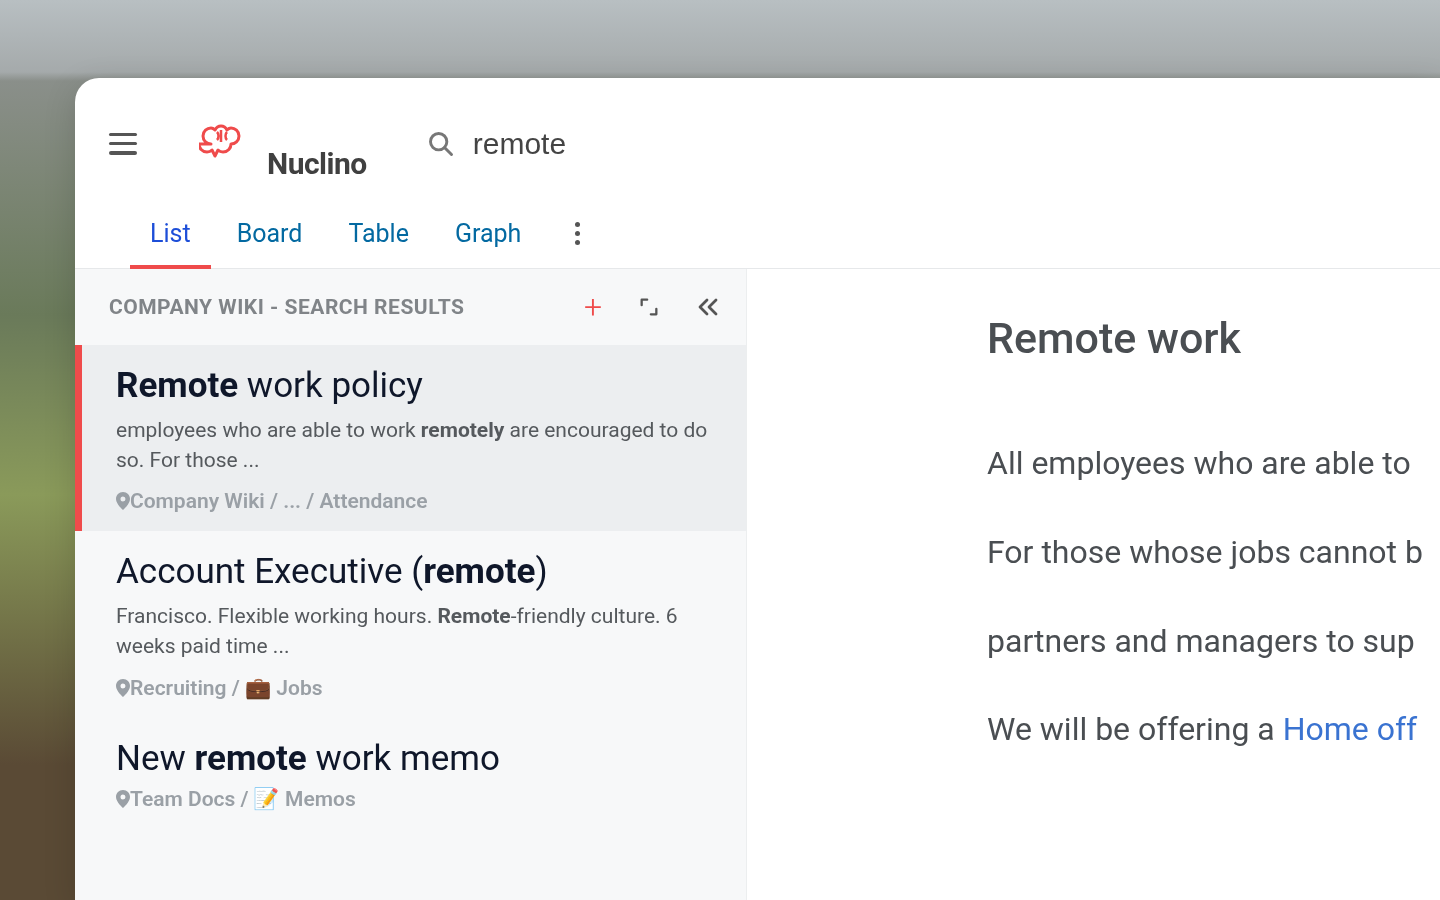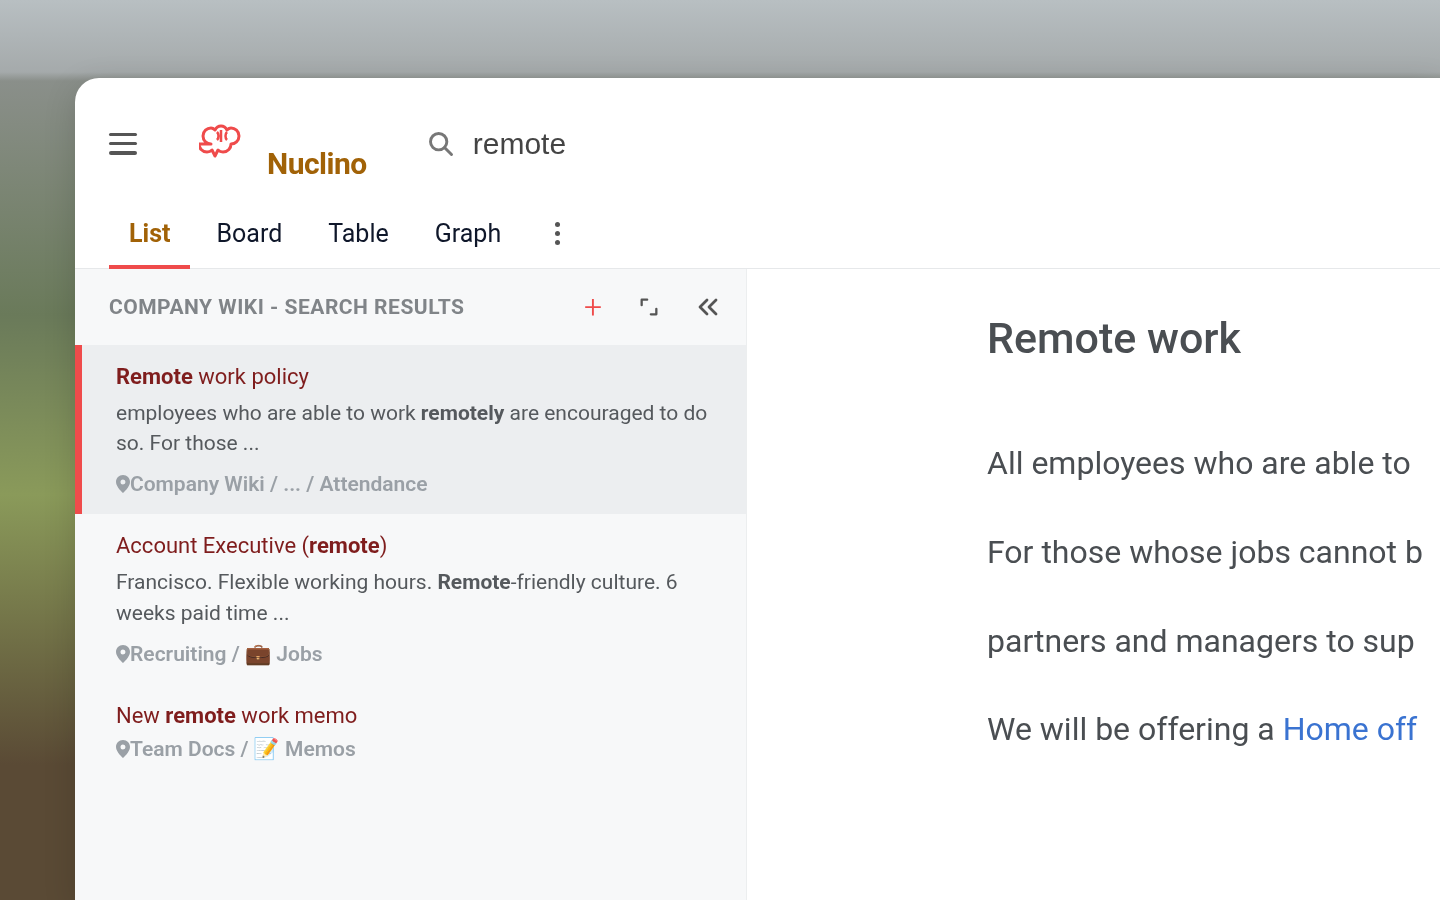--- a/index.html
+++ b/index.html
@@ -25,47 +25,47 @@
   
   .header {
     display: flex;
     align-items: center;
     padding: 28px 34px 10px 34px;
     gap: 24px;
   }
   .hamburger { width: 28px; height: 22px; display: flex; flex-direction: column; justify-content: space-between; cursor: pointer; }
   .hamburger span { height: 3.5px; background: #555; border-radius: 2px; }
   .logo { display: flex; align-items: center; gap: 12px; margin-left: 38px; }
-  .logo-name { color: #a16207; font-size: 30px; font-weight: 700; letter-spacing: -0.5px; margin-top: 40px; }
+  .logo-name { color: #404040; font-size: 30px; font-weight: 700; letter-spacing: -0.5px; margin-top: 40px; }
   .brain-icon { width: 56px; height: 44px; }
   .search-area { display: flex; align-items: center; gap: 18px; margin-left: 36px; }
   .search-icon { color: #777; }
   .search-input { border: none; outline: none; font-size: 30px; color: #444; background: transparent; width: 400px; }
 
   
   .tabs { display: flex; align-items: center; gap: 46px; padding: 28px 54px 0 54px; border-bottom: 1px solid #e6e8ea; }
-  .tab { font-size: 25px; color: #0f172a; cursor: pointer; padding-bottom: 20px; position: relative; }
-  .tab.active { color: #a16207; font-weight: 700; }
+  .tab { font-size: 25px; color: #0369a1; cursor: pointer; padding-bottom: 20px; position: relative; }
+  .tab.active { color: #1d4ed8; font-weight: 400; margin-left: 21px; }
   .tab.active::after { content: ""; position: absolute; left: -20px; right: -20px; bottom: -1px; height: 4px; background: #ef4b4b; }
   .kebab { display: flex; flex-direction: column; gap: 4px; padding-bottom: 20px; margin-left: 8px; cursor: pointer; }
   .kebab span { width: 5px; height: 5px; background: #555; border-radius: 50%; }
 
   
   .body { display: flex; flex: 1; min-height: 0; }
   .sidebar { width: 672px; background: #f7f8f9; display: flex; flex-direction: column; border-right: 1px solid #eceeef; }
   .side-head { display: flex; align-items: center; justify-content: space-between; padding: 22px 26px 22px 34px; }
   .side-title { color: #808488; font-size: 21px; font-weight: 700; letter-spacing: 0.5px; }
   .side-icons { display: flex; align-items: center; gap: 36px; }
   .plus-icon { color: #ef4b4b; font-size: 32px; font-weight: 300; line-height: 1; cursor: pointer; }
   .icon-btn { color: #555; cursor: pointer; }
 
   .results { flex: 1; overflow: hidden; }
   .result { padding: 18px 34px 18px 34px; cursor: pointer; border-left: 7px solid transparent; }
   .result.active { background: #eceef0; border-left-color: #ef4b4b; }
-  .r-title { font-size: 22px; color: #7f1d1d; margin-bottom: 6px; line-height: 1.3; }
+  .r-title { font-size: 35px; color: #0f172a; margin-bottom: 6px; line-height: 1.3; }
   .r-snippet { font-size: 21px; color: #55595d; line-height: 1.45; margin-bottom: 14px; }
   .r-path { font-size: 21px; color: #9aa0a6; font-weight: 600; display: flex; align-items: center; }
   .pin { width: 14px; height: 18px; display: inline-block; }
   b { font-weight: 700; }
 
   
   .content { flex: 1; padding: 44px 0 0 0; overflow: hidden; }
   .content-inner { padding-left: 240px; }
   .breadcrumb { display: flex; align-items: center; gap: 10px; margin-bottom: 30px; }
   .bc-icon { width: 22px; height: 22px; border: 2px solid #bfc3c7; border-radius: 3px; position: relative; }

